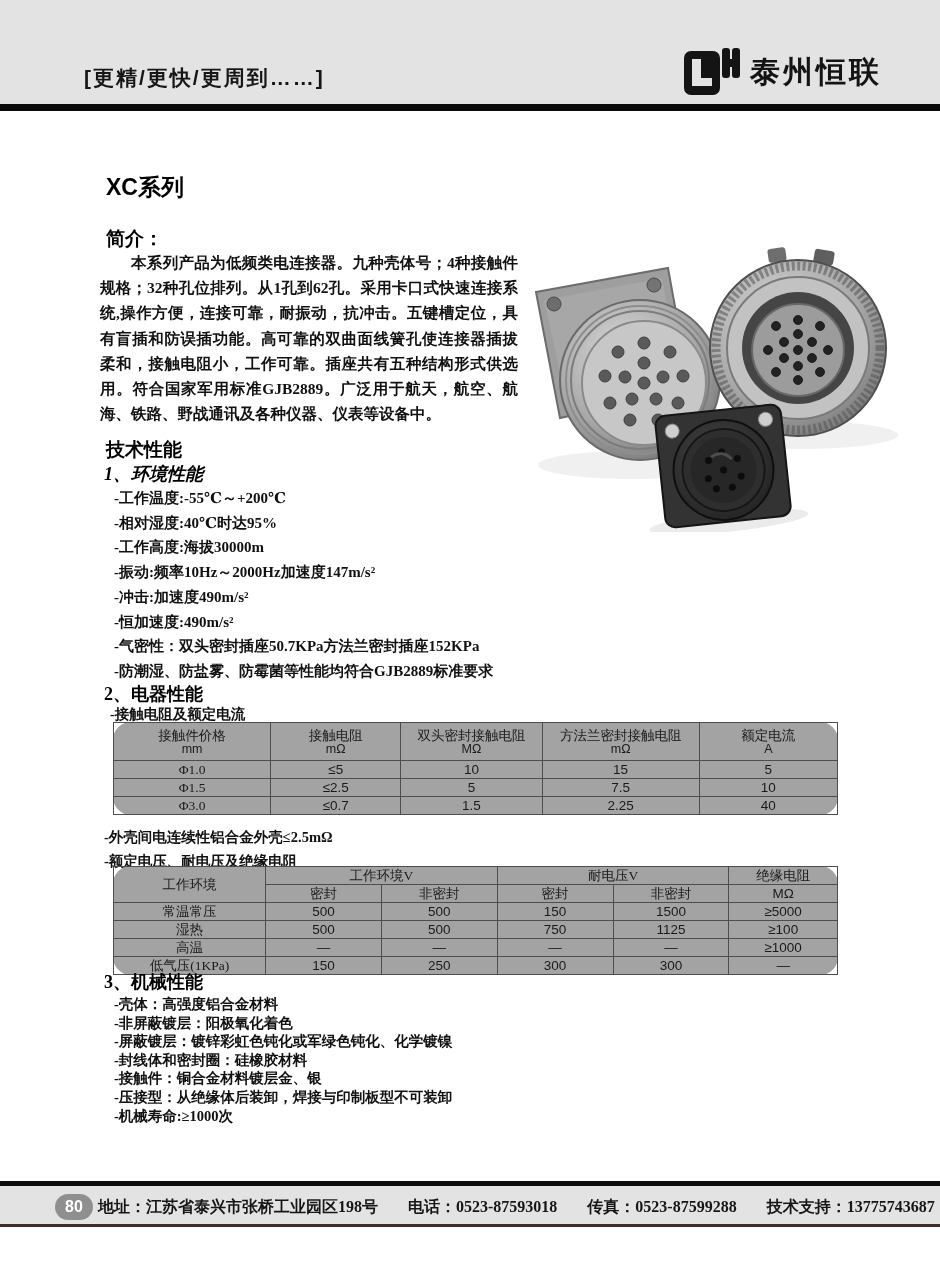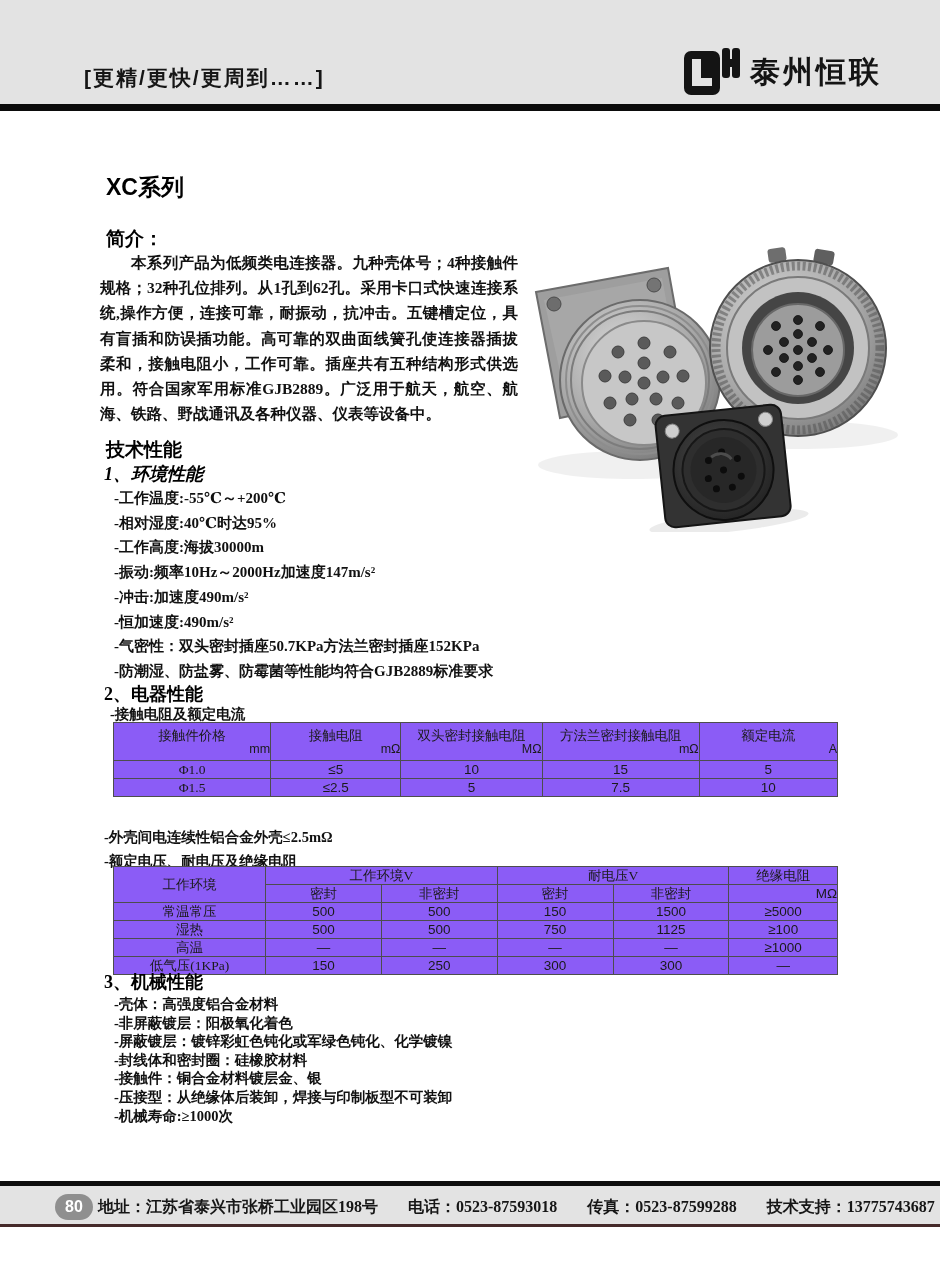--- a/index.html
+++ b/index.html
@@ -37,27 +37,27 @@
   .env-list .list-line{line-height:24.7px;white-space:nowrap;}
   .mech-list{position:absolute;left:114px;top:995px;font-size:14.5px;font-weight:600;color:#111;}
   .mech-list .list-line{line-height:18.6px;white-space:nowrap;}
 
   .note{position:absolute;font-size:14.5px;font-weight:600;color:#111;white-space:nowrap;}
   .note1{left:110px;top:705px;}
   .note2{left:104px;top:828px;}
   .note3{left:104px;top:852px;}
 
   
-  table{border-collapse:collapse;table-layout:fixed;position:absolute;background:#8b5cf6;}
+  table{border-collapse:collapse;table-layout:fixed;position:absolute;background:#a3a3a3;border-radius:18px;}
   th,td{border:1px solid #4d4d4d;text-align:center;vertical-align:middle;padding:0;font-weight:400;color:#1a1a1a;}
   .t1{left:113px;top:722px;width:725px;}
   .t1 th{height:37px;}
   .t1 td{height:17px;font-size:13.5px;line-height:17px;}
   .th-name{font-size:13.5px;line-height:15px;}
-  .th-unit{font-size:12.5px;line-height:13px;font-family:"Liberation Sans","DejaVu Sans",sans-serif;text-align:right;}
+  .th-unit{font-size:12.5px;line-height:13px;font-family:"Liberation Sans","DejaVu Sans",sans-serif;}
   .t2{left:113px;top:866px;width:725px;}
   .t2 th{height:17px;font-size:13.5px;line-height:16px;}
   .t2 td{height:17px;font-size:13.5px;line-height:17px;}
   .num{font-family:"Liberation Sans","DejaVu Sans",sans-serif;}
 
   
   .footer-topline{position:absolute;left:0;top:1181px;width:940px;height:5px;background:#0e0e0e;}
   .footer-band{position:absolute;left:0;top:1186px;width:940px;height:38px;background:#e3e3e3;}
   .footer-botline{position:absolute;left:0;top:1224px;width:940px;height:3px;background:#452a2a;}
   .page-badge{position:absolute;left:55px;top:1194px;width:38px;height:26px;border-radius:14px;background:#8f8f8f;
@@ -242,20 +242,27 @@
           <td class="num">15</td>
           <td class="num">5</td>
         </tr>
         <tr>
           <td>Φ1.5</td>
           <td class="num">≤2.5</td>
           <td class="num">5</td>
           <td class="num">7.5</td>
           <td class="num">10</td>
         </tr>
+        <tr>
+          <td>Φ3.0</td>
+          <td class="num">≤0.7</td>
+          <td class="num">1.5</td>
+          <td class="num">2.25</td>
+          <td class="num">40</td>
+        </tr>
       </tbody>
   </table>
 
   <div class="note note2">-外壳间电连续性铝合金外壳≤2.5mΩ</div>
   <div class="note note3">-额定电压、耐电压及绝缘电阻</div>
 
   <table class="t2">
     <colgroup>
       <col style="width:21%">
         <col style="width:16%">

